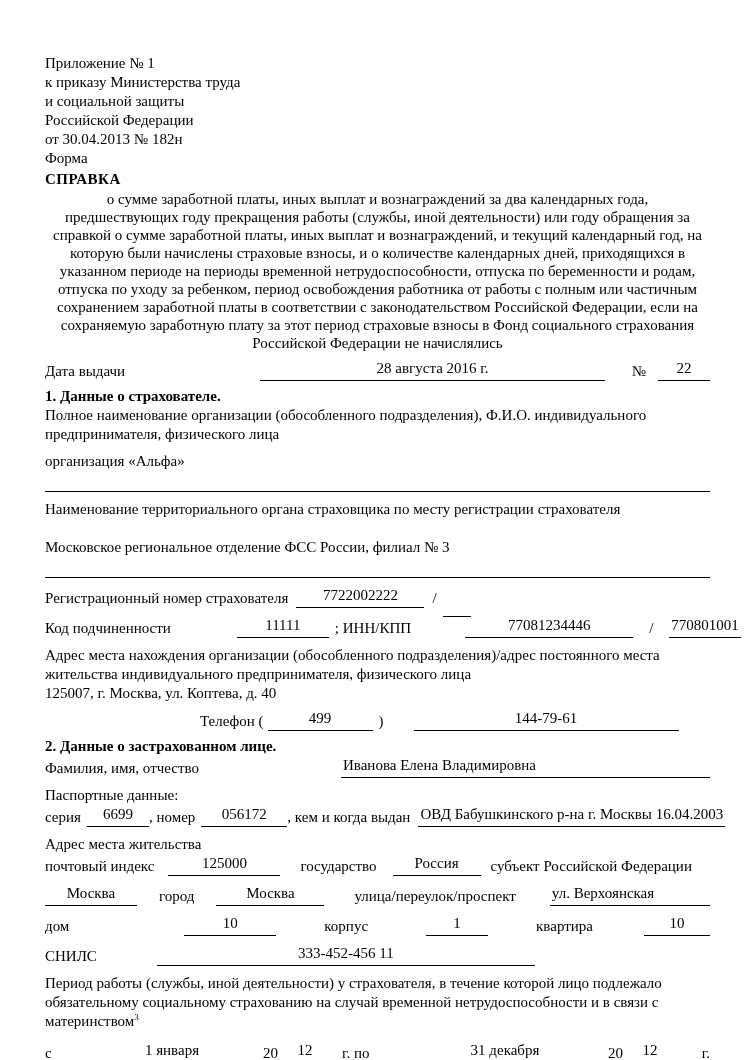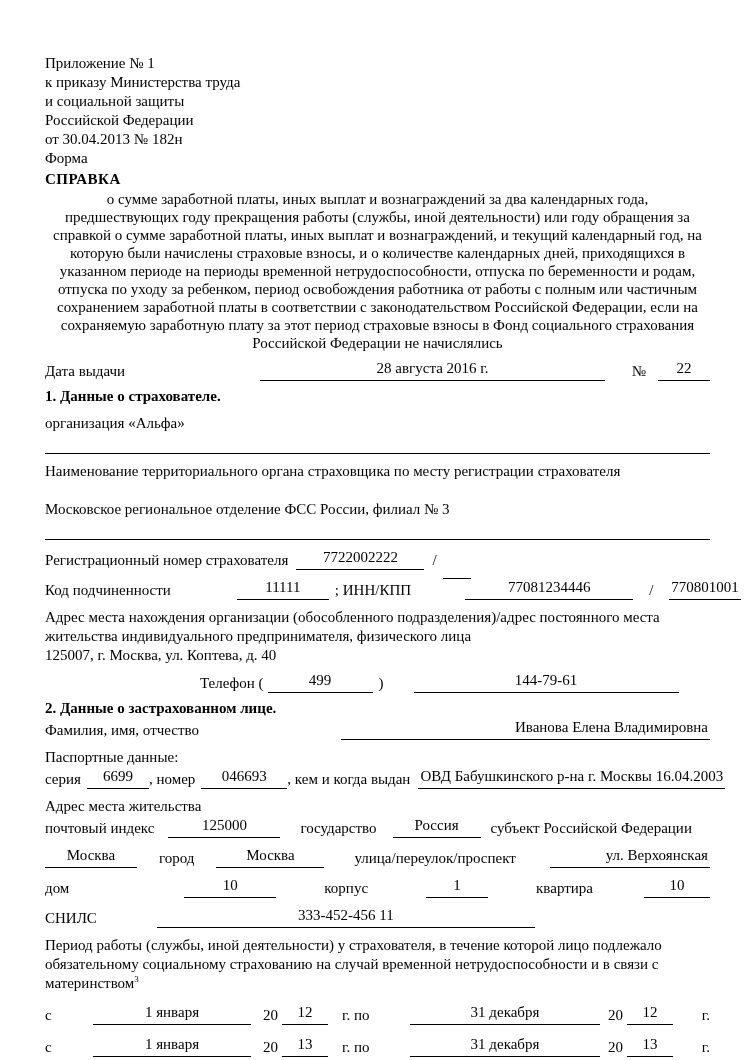--- a/index.html
+++ b/index.html
@@ -21,21 +21,21 @@
   .desc { text-align: center; line-height: 18px; margin-top: 1px; padding: 0 6px; }
   .r { display: flex; align-items: flex-end; margin-top: 0; white-space: nowrap; }
   .lbl { flex: 0 0 auto; }
   .b {
     flex: 0 0 auto;
     border-bottom: 1.5px solid #000;
     text-align: center;
     padding: 0 2px 2px 2px;
     min-height: 19px;
   }
-  .bfill { flex: 1 1 auto; border-bottom: 1.5px solid #000; text-align: right; padding: 0 2px 2px 2px; min-height: 19px; }
+  .bfill { flex: 1 1 auto; border-bottom: 1.5px solid #000; text-align: left; padding: 0 2px 2px 2px; min-height: 19px; }
   .vline { border-bottom: 1.5px solid #000; padding-bottom: 20px; }
   .wrap { white-space: normal; }
   .drop { position: relative; top: 9px; }
   sup.fn { font-size: 9px; line-height: 0; vertical-align: super; }
   .mt8 { margin-top: 8px; }
   .mt10 { margin-top: 10px; }
   .section-head { margin-top: 6px; font-weight: bold; }
 </style>
 </head>
 <body>
@@ -55,20 +55,21 @@
   <div class="desc">о сумме заработной платы, иных выплат и вознаграждений за два календарных года, предшествующих году прекращения работы (службы, иной деятельности) или году обращения за справкой о сумме заработной платы, иных выплат и вознаграждений, и текущий календарный год, на которую были начислены страховые взносы, и о количестве календарных дней, приходящихся в указанном периоде на периоды временной нетрудоспособности, отпуска по беременности и родам, отпуска по уходу за ребенком, период освобождения работника от работы с полным или частичным сохранением заработной платы в соответствии с законодательством Российской Федерации, если на сохраняемую заработную плату за этот период страховые взносы в Фонд социального страхования Российской Федерации не начислялись</div>
 
   <div class="r" style="margin-top:7px">
     <span class="lbl">Дата выдачи</span>
     <span class="b" style="width:345px;margin-left:135px">28 августа 2016 г.</span>
     <span class="lbl" style="margin-left:auto">№</span>
     <span class="b" style="width:52px;margin-left:12px">22</span>
   </div>
 
   <div class="section-head">1. Данные о страхователе.</div>
+  <div class="wrap">Полное наименование организации (обособленного подразделения), Ф.И.О. индивидуального предпринимателя, физического лица</div>
   <div class="vline mt8">организация «Альфа»</div>
   <div class="mt8">Наименование территориального органа страховщика по месту регистрации страхователя</div>
   <div class="vline" style="margin-top:19px">Московское региональное отделение ФСС России, филиал № 3</div>
 
   <div class="r mt8">
     <span class="lbl">Регистрационный номер страхователя</span>
     <span class="b" style="width:128px;margin-left:8px">7722002222</span>
     <span class="lbl" style="margin-left:8px">/</span>
     <span class="b drop" style="width:28px;margin-left:6px"></span>
   </div>
@@ -98,21 +99,21 @@
     <span class="lbl">Фамилия, имя, отчество</span>
     <span class="bfill" style="margin-left:142px">Иванова Елена Владимировна</span>
   </div>
 
   <div class="mt8">Паспортные данные:</div>
 
   <div class="r">
     <span class="lbl">серия</span>
     <span class="b" style="width:62px;margin-left:6px">6699</span>
     <span class="lbl">, номер</span>
-    <span class="b" style="width:86px;margin-left:6px">046693</span>
+    <span class="b" style="width:86px;margin-left:6px">056172</span>
     <span class="lbl">, кем и когда выдан</span>
     <span class="bfill" style="margin-left:8px">ОВД Бабушкинского р-на г. Москвы 16.04.2003</span>
   </div>
 
   <div class="mt8">Адрес места жительства</div>
 
   <div class="r">
     <span class="lbl">почтовый индекс</span>
     <span class="b" style="width:112px;margin-left:14px">125000</span>
     <span class="lbl" style="margin-left:20px">государство</span>

